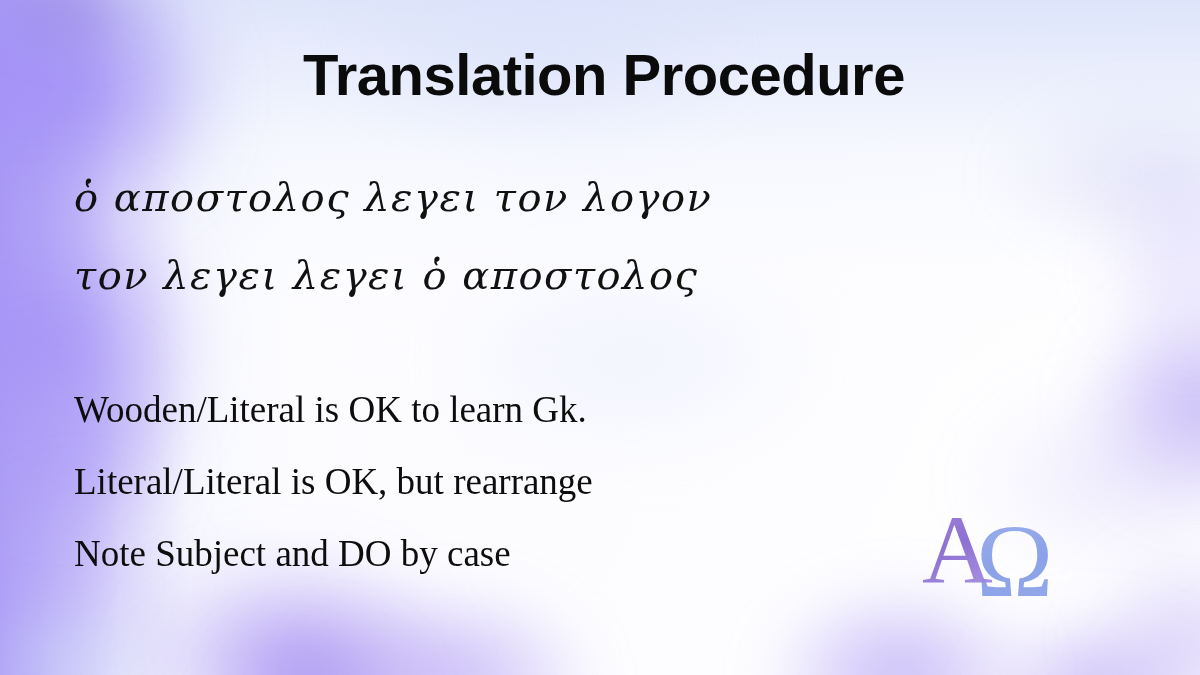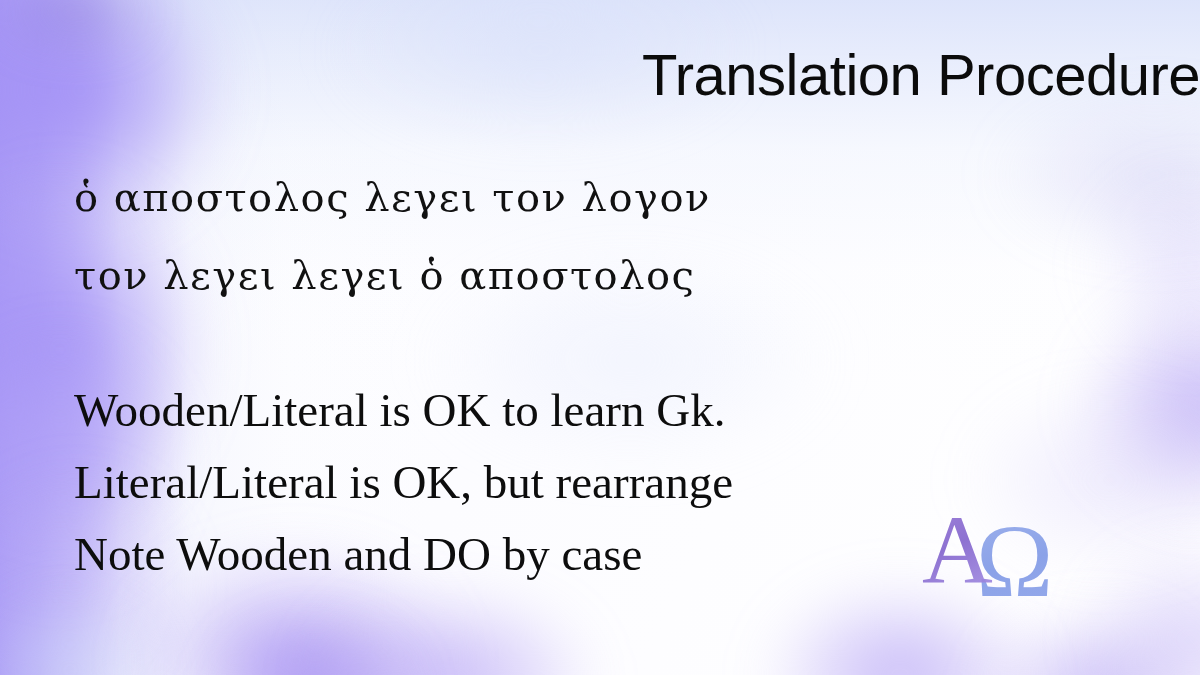--- a/index.html
+++ b/index.html
@@ -101,48 +101,48 @@
   #content {
     position: absolute;
     inset: 0;
   }
 
   .slide-title {
     position: absolute;
     left: 8px;
     right: 0;
     top: 46px;
-    text-align: right;
+    text-align: center;
     font-family: "Liberation Sans", sans-serif;
-    font-weight: normal;
+    font-weight: bold;
     font-size: 58px;
     line-height: 1.0;
     color: #0b0b0b;
     letter-spacing: -0.5px;
   }
 
   .greek-block {
     position: absolute;
     left: 74px;
     top: 158px;
     font-family: "DejaVu Serif", "Liberation Serif", serif;
     font-size: 40px;
     line-height: 78px;
     color: #111111;
     letter-spacing: 1.5px;
     white-space: nowrap;
   }
-  .greek-line { display: block; }
+  .greek-line { display: block; font-style: italic; }
 
   .english-block {
     position: absolute;
     left: 74px;
     top: 374px;
     font-family: "Liberation Serif", serif;
-    font-size: 47px;
+    font-size: 37px;
     line-height: 72px;
     color: #0d0d0d;
     white-space: nowrap;
   }
   .english-line { display: block; }
 
   
   .monogram {
     position: absolute;
     left: 920px;
@@ -184,21 +184,21 @@
     <div class="slide-title">Translation Procedure</div>
 
     <div class="greek-block">
       <span class="greek-line">ὁ αποστολος λεγει τον λογον</span>
       <span class="greek-line">τον λεγει λεγει ὁ αποστολος</span>
     </div>
 
     <div class="english-block">
       <span class="english-line">Wooden/Literal is OK to learn Gk.</span>
       <span class="english-line">Literal/Literal is OK, but rearrange</span>
-      <span class="english-line">Note Wooden and DO by case</span>
+      <span class="english-line">Note Subject and DO by case</span>
     </div>
 
     <div class="monogram">
       <svg viewBox="0 0 150 110" xmlns="http://www.w3.org/2000/svg">
         <defs>
           <linearGradient id="gAlpha" x1="0" y1="0" x2="0.3" y2="1">
             <stop offset="0%" stop-color="#9a7ad8"></stop>
             <stop offset="55%" stop-color="#8466cd"></stop>
             <stop offset="100%" stop-color="#9d86de"></stop>
           </linearGradient>

